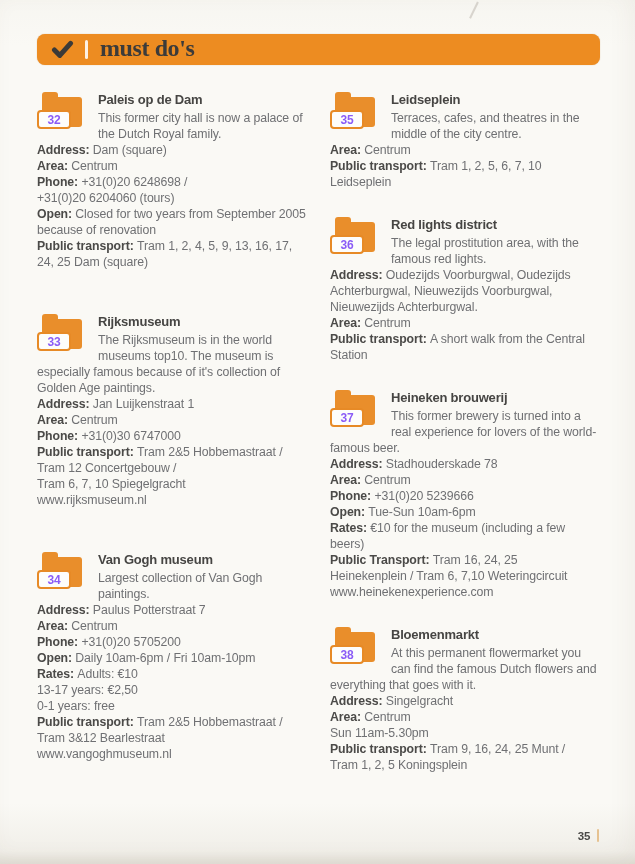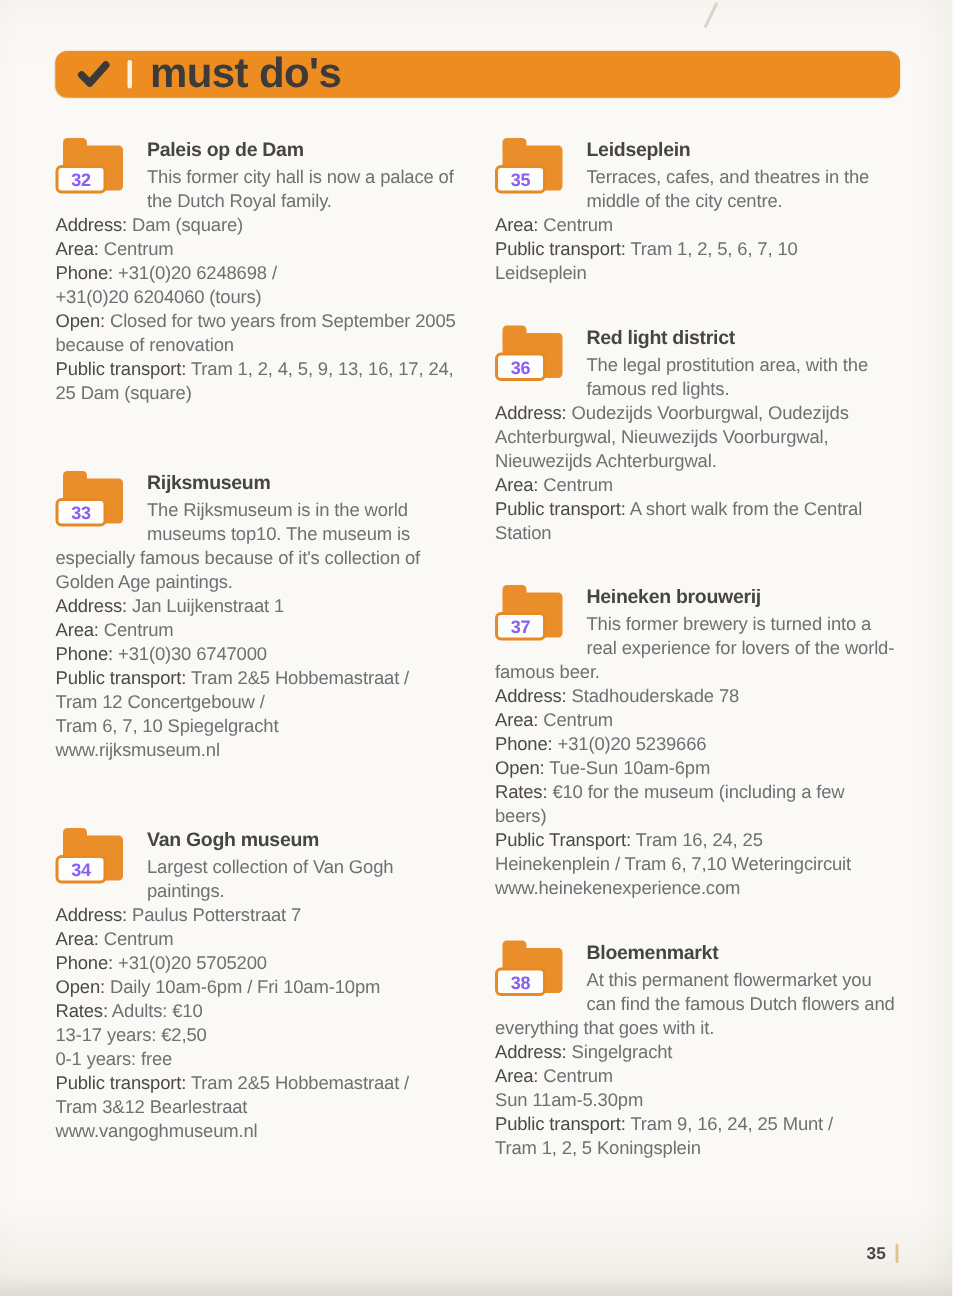--- a/index.html
+++ b/index.html
@@ -32,23 +32,24 @@
     box-shadow: 0 0 1px rgba(180,100,10,.5);
   }
   .check-wrap { margin-left: 14px; display: flex; align-items: center; }
   .header-divider {
     width: 3px; height: 19px;
     background: rgba(255,255,255,.88);
     border-radius: 2px;
     margin: 0 12px 0 11px;
   }
   .header-title {
-    font-size: 28px; font-weight: bold;
+    font-size: 24px; font-weight: bold;
     color: #3C3B3A; letter-spacing: -0.4px;
     padding-bottom: 2px;
+    font-family: Liberation Serif, serif;
   }
   
   .content {
     position: absolute; top: 90px; left: 37px;
     width: 563px;
     display: flex; gap: 23px;
   }
   .column { width: 270px; flex: 0 0 270px; }
   
   .entry {
@@ -60,21 +61,21 @@
   .col-left  .entry { margin-bottom: 42px; }
   .col-right .entry { margin-bottom: 25px; }
   .col-left .entry:last-child, .col-right .entry:last-child { margin-bottom: 0; }
   .entry h3 {
     margin: 0 0 1px 0;
     font-size: 13px; line-height: 19px;
     font-weight: bold; color: #464543;
     letter-spacing: -0.2px;
   }
   .line { min-height: 16px; }
-  .line b { color: #4B4A48; font-weight: normal; }
+  .line b { color: #4B4A48; font-weight: bold; }
   
   .badge {
     position: relative;
     float: left;
     width: 48px; height: 40px;
     margin: 1px 13px 2px 0;
   }
   .badge .folder {
     position: absolute; top: 6px; right: 3px;
     width: 40px; height: 30px;
@@ -199,21 +200,21 @@
             <div class="line"><b>Public transport: </b><span>Tram 1, 2, 5, 6, 7, 10</span></div>
             <div class="line"><span>Leidseplein</span></div>
           </div>
   </section>
 
   <section class="entry">
     <div class="badge">
       <div class="folder"></div>
       <div class="num">36</div>
     </div>
-    <h3>Red light district</h3>
+    <h3>Red lights district</h3>
     <div class="lines">
             <div class="line"><span>The legal prostitution area, with the famous red lights.</span></div>
             <div class="line"><b>Address: </b><span>Oudezijds Voorburgwal, Oudezijds Achterburgwal, Nieuwezijds Voorburgwal, Nieuwezijds Achterburgwal.</span></div>
             <div class="line"><b>Area: </b><span>Centrum</span></div>
             <div class="line"><b>Public transport: </b><span>A short walk from the Central Station</span></div>
           </div>
   </section>
 
   <section class="entry">
     <div class="badge">

